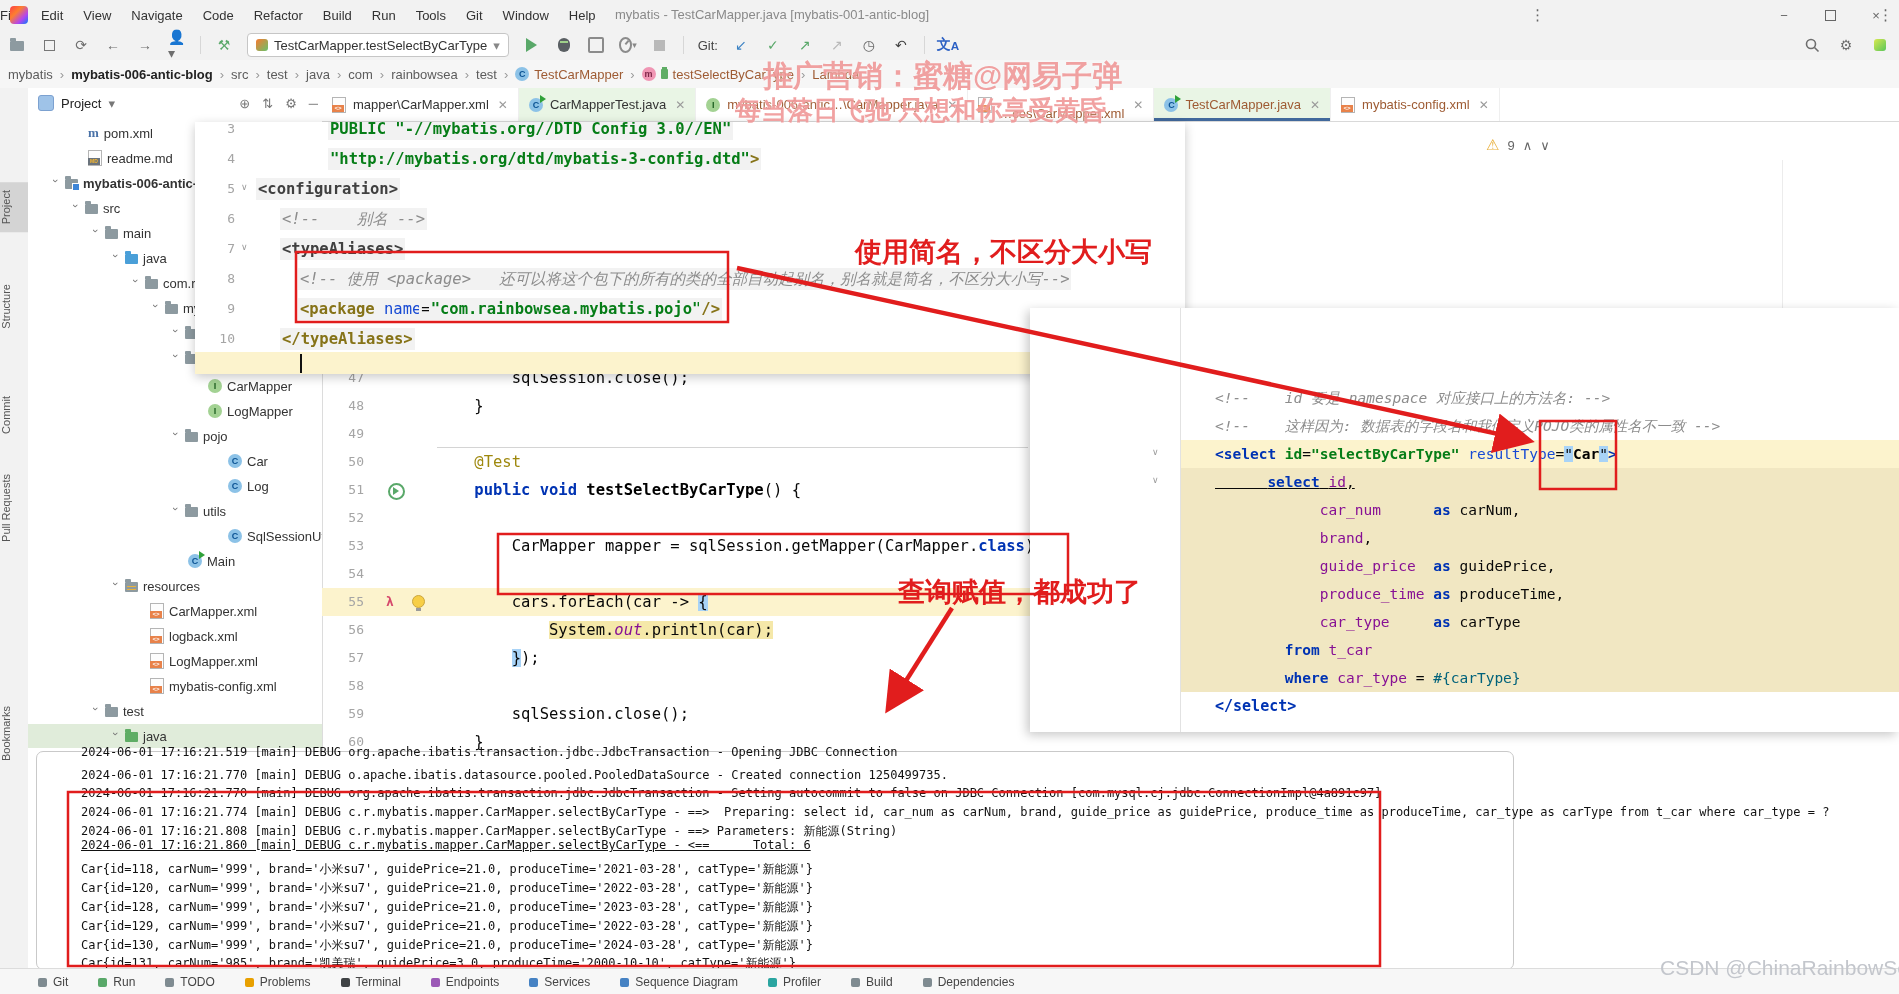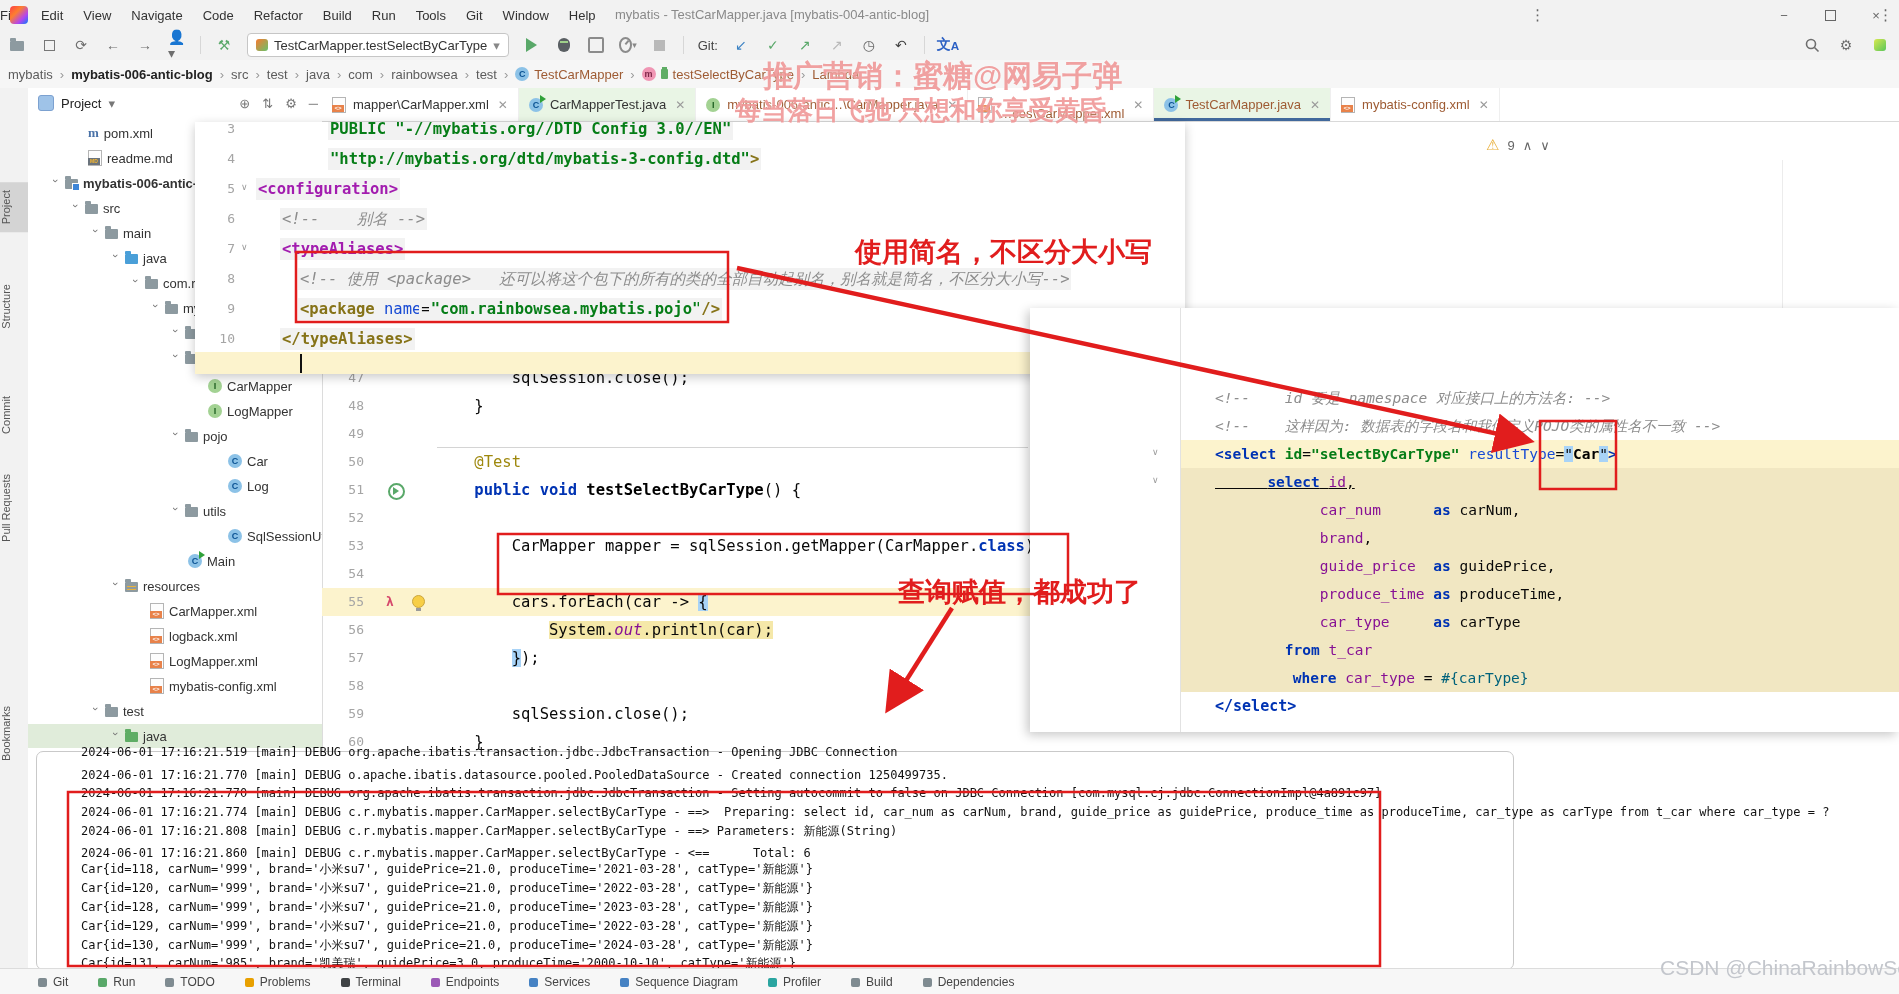--- a/index.html
+++ b/index.html
@@ -74,21 +74,21 @@
   .tabbar{left:322px;top:88px;width:1577px;height:33px;background:#fff;border-bottom:1px solid #d9d9d9;display:flex;align-items:stretch;}
   .tab{display:flex;align-items:center;gap:7px;padding:0 10px;border-right:1px solid #efefef;color:#333;position:relative;}
   .tab-green{background:#e9f5e5;}
   .tab-sel:after{content:"";position:absolute;left:0;bottom:0;width:100%;height:3px;background:#41699c;}
   .tab-x{color:#9a9a9a;margin-left:2px;font-size:12px;}
   .tab-more{position:absolute;top:6px;color:#666;font-size:15px;}
   .codeline{position:absolute;white-space:pre;font:15.5px "DejaVu Sans Mono",monospace;line-height:28px;height:28px;color:#080808;}
   .ln{position:absolute;width:46px;text-align:right;color:#a5a5a5;font:13px "DejaVu Sans Mono",monospace;line-height:28px;}
   .t-kw{color:#0033b3;font-weight:bold}.t-pl{color:#080808}.t-plb{color:#000;font-weight:bold}
   .t-str{color:#067d17;font-weight:bold}.t-cmt{color:#8c8c8c;font-style:italic}
-  .t-tag{color:#a21caf;font-weight:bold}.t-tago{color:#867318;font-weight:bold}
+  .t-tag{color:#404040;font-weight:bold}.t-tago{color:#867318;font-weight:bold}
   .t-attr{color:#174ad4}.t-ann{color:#9e880d}.t-id{color:#871094}.t-ital{font-style:italic}
   .t-prm{color:#00627a}.t-chip{background:#f2f2f2;box-shadow:0 0 0 2px #f2f2f2;}
   .t-hly{background:#f5e8a9}.t-hlb{background:#a8d3f7}
   .caretband{background:#fcf3cd;}
   .sep-line{position:absolute;height:1px;background:#d4d4d4;}
   .overlayA{left:195px;top:122px;width:990px;height:252px;background:#fff;box-shadow:0 3px 10px rgba(0,0,0,.22);overflow:hidden;}
   .overlayB{left:1030px;top:308px;width:869px;height:424px;background:#fff;box-shadow:-3px 3px 10px rgba(0,0,0,.22);overflow:hidden;}
   .gutline{position:absolute;width:1px;background:#e2e2e2;}
   .runicon{position:absolute;width:13px;height:13px;border:2px solid #59a869;border-radius:50%;}
   .runicon:after{content:"";position:absolute;left:3px;top:2px;width:0;height:0;
@@ -127,21 +127,21 @@
         <div class="menu-item">Navigate</div>
         <div class="menu-item">Code</div>
         <div class="menu-item">Refactor</div>
         <div class="menu-item">Build</div>
         <div class="menu-item">Run</div>
         <div class="menu-item">Tools</div>
         <div class="menu-item">Git</div>
         <div class="menu-item">Window</div>
         <div class="menu-item">Help</div>
       </div>
-    <div class="abs win-title">mybatis - TestCarMapper.java [mybatis-004-antic-blog]</div>
+    <div class="abs win-title">mybatis - TestCarMapper.java [mybatis-001-antic-blog]</div>
     <div class="abs winbtns">
       <div class="winbtn">−</div>
       <div class="winbtn">
           <span class="sq"></span>
         </div>
       <div class="winbtn">×</div>
     </div>
   </div>
 
   <div class="abs toolbar">
@@ -506,31 +506,31 @@
       <div style="position: absolute; left: 122px; top: 139px; color: rgb(154, 154, 154); font-size: 9px;">∨</div>
       <div class="codeline" style="left: 185px; top: 132px; font-size: 14.5px;"><span class="t-kw">&lt;select </span><span class="t-str">id</span><span class="t-pl">=</span><span class="t-str">"selectByCarType"</span><span class="t-pl"> </span><span class="t-attr">resultType</span><span class="t-pl">=</span><span class="t-hlb">"</span><span class="t-plb">Car</span><span class="t-hlb">"</span><span class="t-kw">&gt;</span></div>
       <div style="position: absolute; left: 122px; top: 167px; color: rgb(154, 154, 154); font-size: 9px;">∨</div>
       <div class="codeline" style="left: 185px; top: 160px; font-size: 14.5px; text-decoration: underline;"><span class="t-pl">      </span><span class="t-kw">select</span><span class="t-pl"> </span><span class="t-id">id</span><span class="t-pl">,</span></div>
       <div class="codeline" style="left: 185px; top: 188px; font-size: 14.5px;"><span class="t-pl">            </span><span class="t-id">car_num</span><span class="t-pl">      </span><span class="t-kw">as</span><span class="t-pl"> carNum,</span></div>
       <div class="codeline" style="left: 185px; top: 216px; font-size: 14.5px;"><span class="t-pl">            </span><span class="t-id">brand</span><span class="t-pl">,</span></div>
       <div class="codeline" style="left: 185px; top: 272px; font-size: 14.5px;"><span class="t-pl">            </span><span class="t-id">produce_time</span><span class="t-pl"> </span><span class="t-kw">as</span><span class="t-pl"> produceTime,</span></div>
       <div class="codeline" style="left: 185px; top: 244px; font-size: 14.5px;"><span class="t-pl">            </span><span class="t-id">guide_price</span><span class="t-pl">  </span><span class="t-kw">as</span><span class="t-pl"> guidePrice,</span></div>
       <div class="codeline" style="left: 185px; top: 300px; font-size: 14.5px;"><span class="t-pl">            </span><span class="t-id">car_type</span><span class="t-pl">     </span><span class="t-kw">as</span><span class="t-pl"> carType</span></div>
       <div class="codeline" style="left: 185px; top: 328px; font-size: 14.5px;"><span class="t-pl">        </span><span class="t-kw">from</span><span class="t-pl"> </span><span class="t-id">t_car</span></div>
-      <div class="codeline" style="left: 193px; top: 356px; font-size: 14.5px;"><span class="t-pl">        </span><span class="t-kw">where</span><span class="t-pl"> </span><span class="t-id">car_type</span><span class="t-pl"> = </span><span class="t-prm">#{carType}</span></div>
+      <div class="codeline" style="left: 185px; top: 356px; font-size: 14.5px;"><span class="t-pl">        </span><span class="t-kw">where</span><span class="t-pl"> </span><span class="t-id">car_type</span><span class="t-pl"> = </span><span class="t-prm">#{carType}</span></div>
       <div class="codeline" style="left: 185px; top: 384px; font-size: 15px;"><span class="t-kw">&lt;/select&gt;</span></div>
     </div>
 
   <div class="abs console" id="console">
       <div class="conline" style="top: -7px;">2024-06-01 17:16:21.519 [main] DEBUG org.apache.ibatis.transaction.jdbc.JdbcTransaction - Opening JDBC Connection</div>
       <div class="conline" style="top: 16px;">2024-06-01 17:16:21.770 [main] DEBUG o.apache.ibatis.datasource.pooled.PooledDataSource - Created connection 1250499735.</div>
       <div class="conline" style="top: 34px;">2024-06-01 17:16:21.770 [main] DEBUG org.apache.ibatis.transaction.jdbc.JdbcTransaction - Setting autocommit to false on JDBC Connection [com.mysql.cj.jdbc.ConnectionImpl@4a891c97]</div>
       <div class="conline" style="top: 53px;">2024-06-01 17:16:21.774 [main] DEBUG c.r.mybatis.mapper.CarMapper.selectByCarType - ==&gt;  Preparing: select id, car_num as carNum, brand, guide_price as guidePrice, produce_time as produceTime, car_type as carType from t_car where car_type = ?</div>
       <div class="conline" style="top: 71px;">2024-06-01 17:16:21.808 [main] DEBUG c.r.mybatis.mapper.CarMapper.selectByCarType - ==&gt; Parameters: 新能源(String)</div>
-      <div class="conline" style="top: 94px;">2024-06-01 17:16:21.860 [main] DEBUG c.r.mybatis.mapper.CarMapper.selectByCarType - &lt;==      Total: 6</div>
+      <div class="conline" style="top: 86px; text-decoration: underline;">2024-06-01 17:16:21.860 [main] DEBUG c.r.mybatis.mapper.CarMapper.selectByCarType - &lt;==      Total: 6</div>
       <div class="conline" style="top: 109px;">Car{id=118, carNum='999', brand='小米su7', guidePrice=21.0, produceTime='2021-03-28', catType='新能源'}</div>
       <div class="conline" style="top: 128px;">Car{id=120, carNum='999', brand='小米su7', guidePrice=21.0, produceTime='2022-03-28', catType='新能源'}</div>
       <div class="conline" style="top: 147px;">Car{id=128, carNum='999', brand='小米su7', guidePrice=21.0, produceTime='2023-03-28', catType='新能源'}</div>
       <div class="conline" style="top: 166px;">Car{id=129, carNum='999', brand='小米su7', guidePrice=21.0, produceTime='2022-03-28', catType='新能源'}</div>
       <div class="conline" style="top: 185px;">Car{id=130, carNum='999', brand='小米su7', guidePrice=21.0, produceTime='2024-03-28', catType='新能源'}</div>
       <div class="conline" style="top: 203px;">Car{id=131, carNum='985', brand='凯美瑞', guidePrice=3.0, produceTime='2000-10-10', catType='新能源'}</div>
     </div>
 
   <div class="abs statusbar" id="statusbar">
       <div class="st-item">

